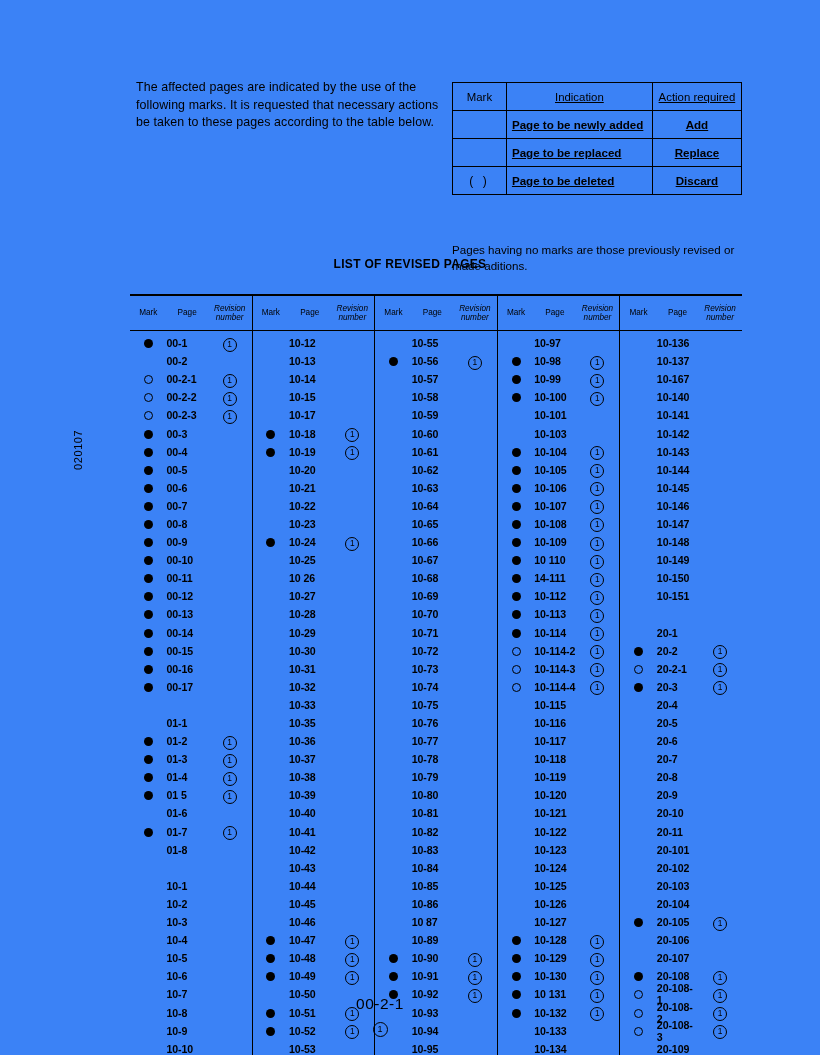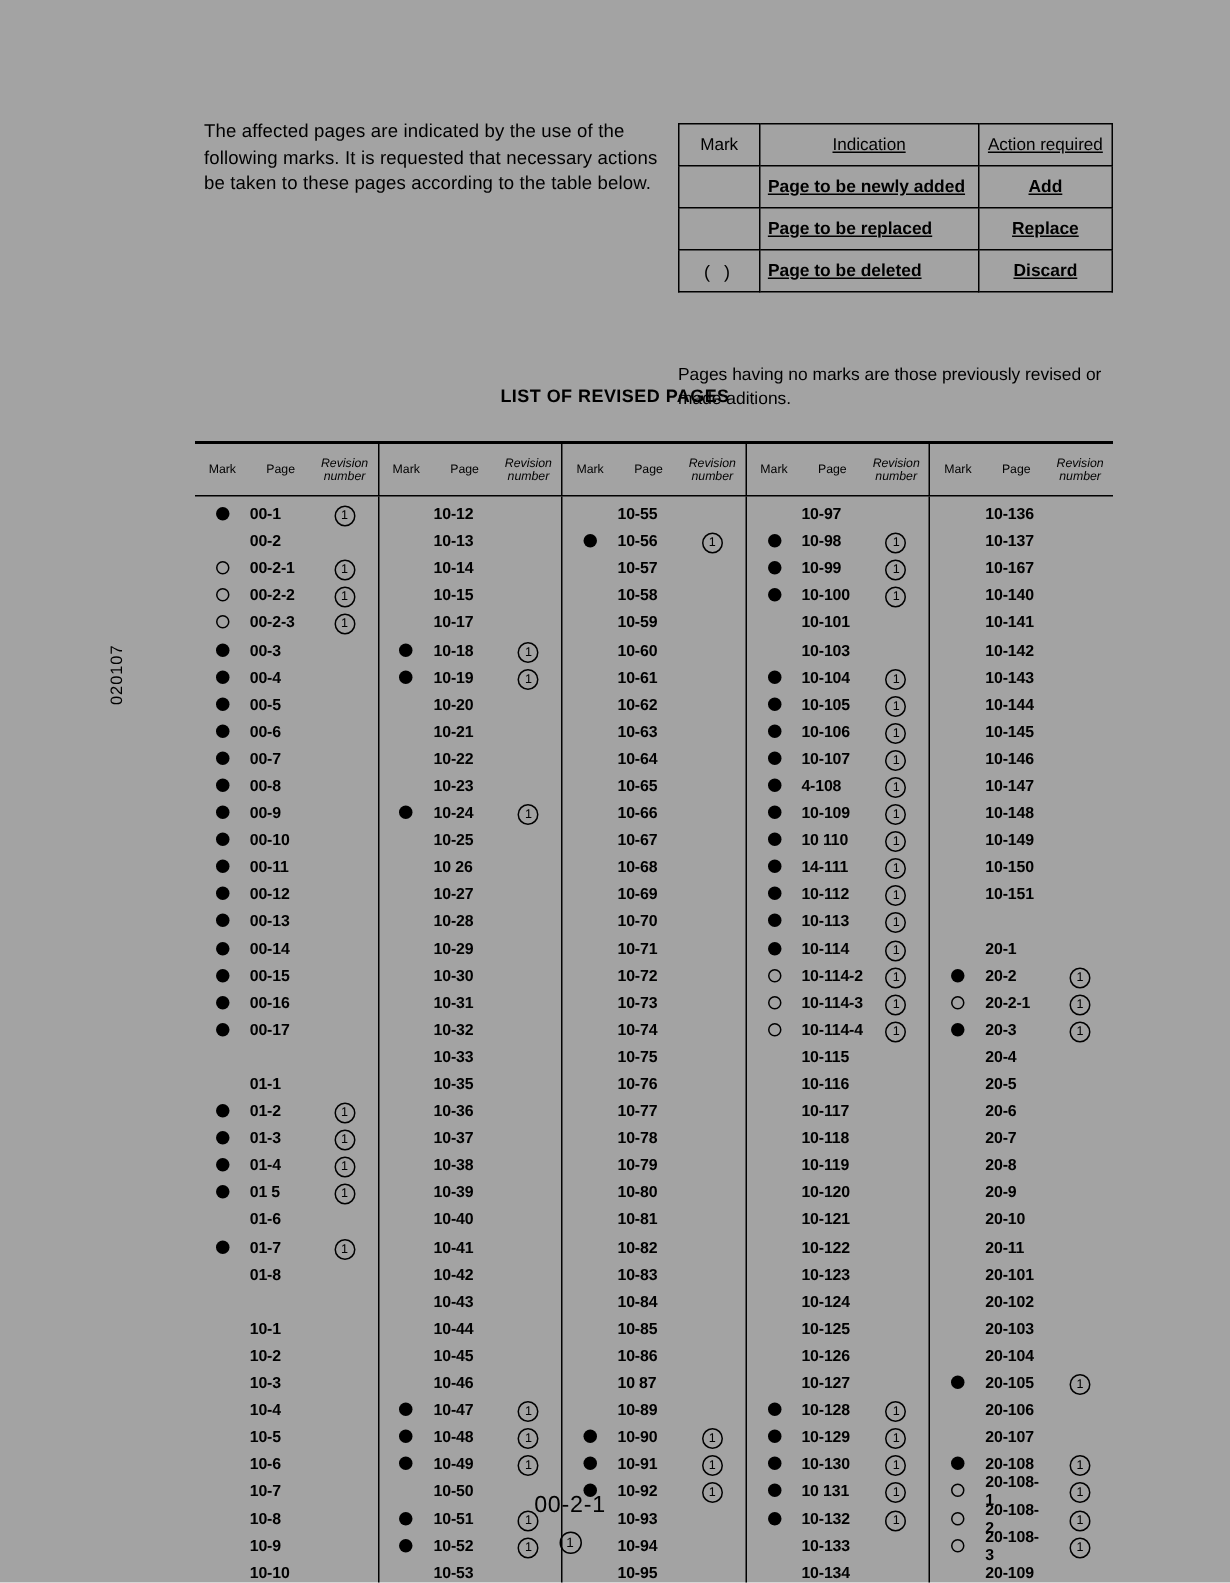--- a/index.html
+++ b/index.html
@@ -13,21 +13,21 @@
     position: relative;
     font-family: "Liberation Sans", sans-serif;
     color: #000000;
     overflow: hidden;
   }
 
   
   #page {
     position: absolute;
     inset: 0;
-    background: #a3a3a3;
+    background: #3b82f6;
   }
 
   
   #intro-text {
     position: absolute;
     left: 136px;
     top: 79px;
     width: 310px;
     font-size: 12.4px;
     line-height: 1.42;
@@ -939,21 +939,21 @@
               <div class="c-page">10-106</div>
               <div class="c-rev"><span class="rev-circle">1</span></div>
             </div>
             <div class="row">
               <div class="c-mark"><span class="mk mk-filled"></span></div>
               <div class="c-page">10-107</div>
               <div class="c-rev"><span class="rev-circle">1</span></div>
             </div>
             <div class="row">
               <div class="c-mark"><span class="mk mk-filled"></span></div>
-              <div class="c-page">4-108</div>
+              <div class="c-page">10-108</div>
               <div class="c-rev"><span class="rev-circle">1</span></div>
             </div>
             <div class="row">
               <div class="c-mark"><span class="mk mk-filled"></span></div>
               <div class="c-page">10-109</div>
               <div class="c-rev"><span class="rev-circle">1</span></div>
             </div>
             <div class="row">
               <div class="c-mark"><span class="mk mk-filled"></span></div>
               <div class="c-page">10 110</div>

